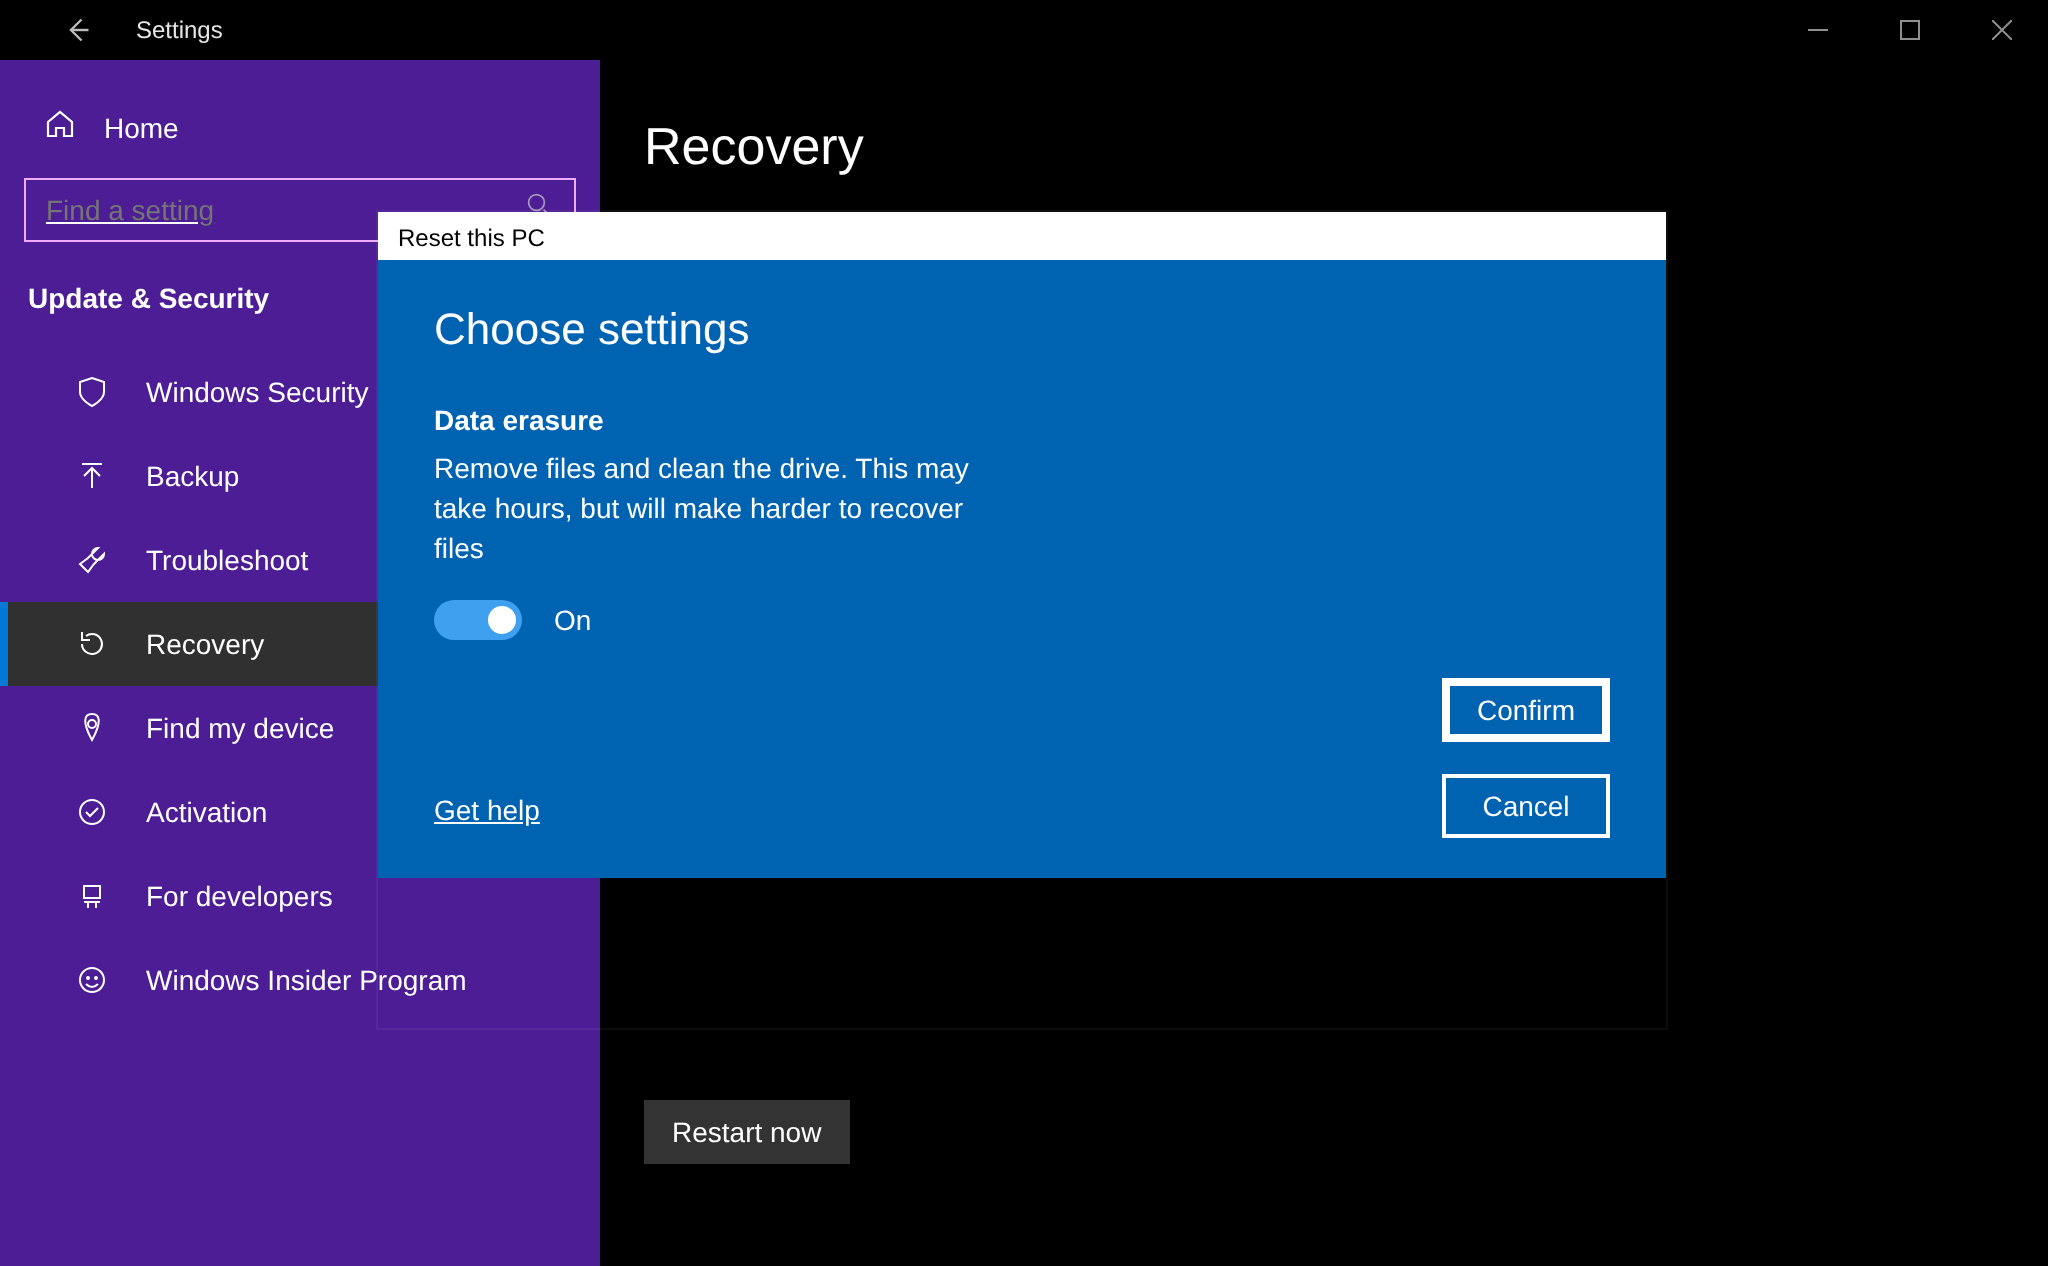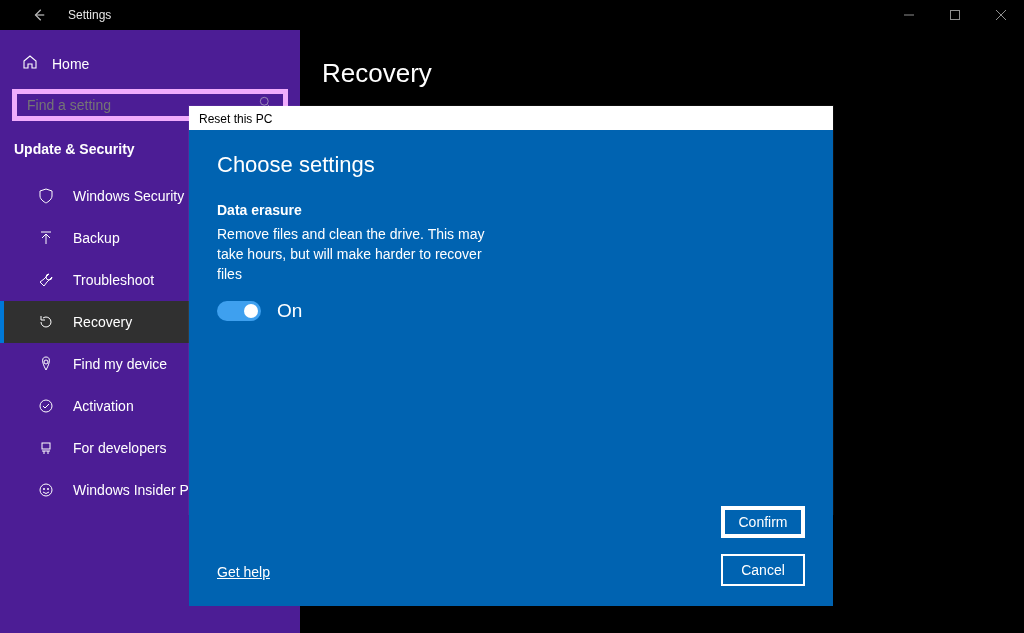--- a/index.html
+++ b/index.html
@@ -10,47 +10,47 @@
   .back-icon { width: 14px; height: 14px; display: inline-block; }
   .titlebar-title { font-size: 12px; color: #e6e6e6; }
   .win-controls { display: flex; }
   .win-btn { width: 46px; height: 30px; display: flex; align-items: center; justify-content: center; }
   .win-btn svg { opacity: .7; }
 
   .content { display: flex; height: 603px; }
   .sidebar { width: 300px; background: #4c1d95; display: flex; flex-direction: column; padding-top: 14px; }
   .home-row { display: flex; align-items: center; gap: 14px; padding: 10px 22px; font-size: 14px; cursor: pointer; }
   .home-row svg { width: 16px; height: 16px; }
-  .search-box { margin: 6px 12px 18px 12px; border: 5px solid #f0abfc; height: 32px; display: flex; align-items: center; padding: 0 10px; }
+  .search-box { margin: 6px 12px 18px 12px; border: 1px solid #f0abfc; height: 32px; display: flex; align-items: center; padding: 0 10px; text-decoration: underline; }
   .search-box input { flex: 1; background: transparent; border: none; outline: none; color: #ccc; font-size: 14px; }
   .search-box svg { width: 14px; height: 14px; opacity: .7; }
   .section-title { font-weight: 600; font-size: 14px; padding: 2px 14px 18px 14px; }
   .nav-item { display: flex; align-items: center; gap: 18px; padding: 12px 37px; font-size: 14px; cursor: pointer; position: relative; }
   .nav-item.selected { background: #303030; }
   .nav-item.selected::before { content:""; position:absolute; left:0; top:0; bottom:0; width:4px; background:#0078d7; }
   .nav-icon { width: 18px; height: 18px; display:flex; align-items:center; justify-content:center; }
 
   .main { flex: 1; background: #000; padding: 28px 0 0 22px; position: relative; }
   .page-title { font-size: 26px; font-weight: 400; margin-bottom: 20px; }
 
   .advanced { position: absolute; left: 22px; top: 508px; right: 40px; }
   .advanced p { font-size: 14px; line-height: 20px; color: #e6e6e6; max-width: 520px; }
   .restart-btn { margin-top: 12px; background: #333; border: none; color: #fff; font-size: 14px; padding: 8px 14px; cursor: pointer; }
 
   
   .dialog-wrap { position: absolute; left: 189px; top: 106px; width: 644px; height: 408px; box-shadow: 0 0 0 1px rgba(255,255,255,.05); }
   .dialog-title { background: #fff; color: #000; font-size: 12px; padding: 6px 10px; height: 24px; }
-  .dialog-body { background: #0063b1; height: 476px; padding: 22px 28px 24px 28px; position: relative; }
+  .dialog-body { background: #0063b1; height: 309px; padding: 22px 28px 24px 28px; position: relative; }
   .dlg-head { font-size: 22px; font-weight: 400; color: #fff; margin-bottom: 24px; }
   .dlg-sub { font-size: 14px; font-weight: 700; margin-bottom: 6px; }
   .dlg-desc { font-size: 14px; line-height: 20px; max-width: 290px; margin-bottom: 16px; }
   .toggle-row { display: flex; align-items: center; gap: 16px; }
   .toggle { width: 44px; height: 20px; border-radius: 10px; background: #3ea0ef; position: relative; }
   .toggle::after { content:""; position:absolute; right:3px; top:3px; width:14px; height:14px; border-radius:50%; background:#fff; }
-  .toggle-label { font-size: 19px; }
+  .toggle-label { font-size: 14px; }
   .help-link { position: absolute; left: 28px; bottom: 26px; text-decoration: underline; font-size: 14px; color: #fff; cursor: pointer; }
   .dlg-actions { position: absolute; right: 28px; bottom: 20px; display: flex; gap: 16px; flex-direction: column; }
   .dlg-btn { width: 84px; height: 32px; background: #0063b1; border: 2px solid #fff; color: #fff; font-size: 14px; cursor: pointer; }
   .dlg-btn.primary { box-shadow: 0 0 0 1px #fff inset; border-width: 3px; }
 </style>
 </head>
 <body>
 
 <div class="window">
   <div class="titlebar">

